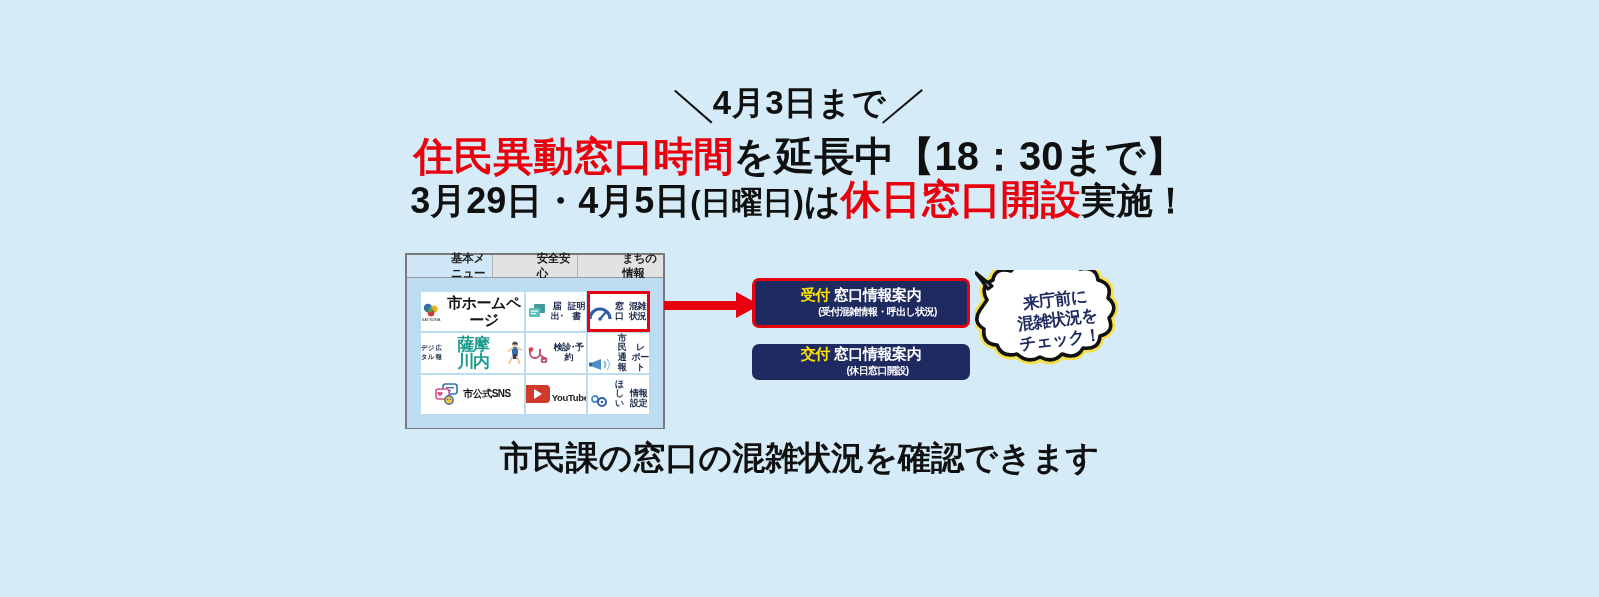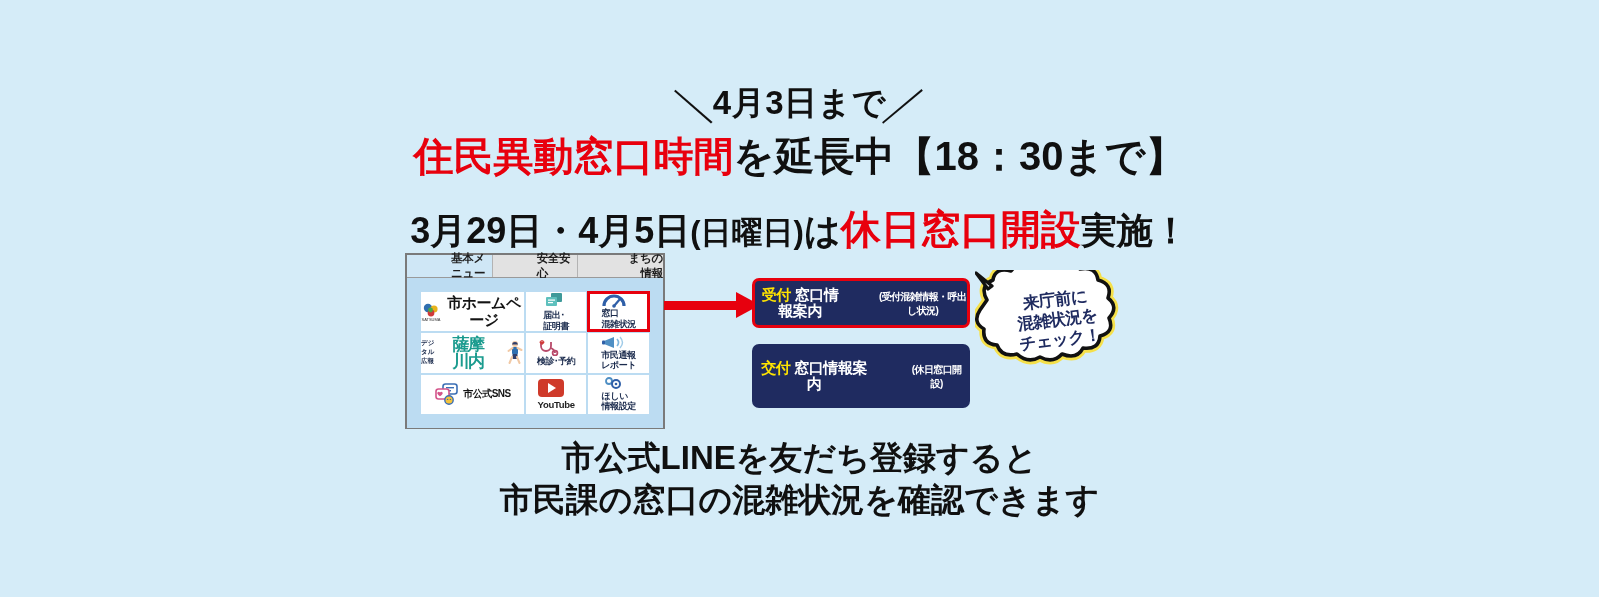--- a/index.html
+++ b/index.html
@@ -19,81 +19,81 @@
   }
   .slash{font-weight:300;font-size:38px;display:inline-block;vertical-align:-2px;}
   .slash.l{transform:skewX(18deg) scaleY(1.05);}
   .slash.r{transform:skewX(-18deg) scaleY(1.05);}
   .line2{
     margin-top:11px;font-size:40px;font-weight:bold;color:#101010;
     line-height:1.08;white-space:nowrap;
   }
   .line2 .red{color:#e8000d;}
   .line3{
-    margin-top:30px;font-size:36px;font-weight:bold;color:#101010;
+    margin-top:0;font-size:36px;font-weight:bold;color:#101010;
     line-height:1.08;white-space:nowrap;
   }
   .line3 .red{color:#e8000d;font-size:40px;}
   .line3 .small{font-size:31px;}
 
   
   .mid{position:absolute;left:0;right:0;top:248px;height:185px;}
 
   
   .richmenu{
     position:absolute;left:405px;top:5px;width:260px;height:176px;
     background:#ffffff;border:2px solid #7a7a7a;box-sizing:border-box;
   }
   .rm-tabs{display:flex;height:22px;border-bottom:1px solid #9a9a9a;}
   .rm-tab{
     flex:1;display:flex;align-items:center;justify-content:center;
     font-size:11.5px;font-weight:bold;color:#1d1d1d;
     background:#e2e2e2;border-right:1px solid #b3b3b3;letter-spacing:-.3px;padding-left:44px;
   }
-  .rm-tab:last-child{border-right:none;text-align:right;}
+  .rm-tab:last-child{border-right:none;}
   .rm-tab.active{background:#cfe7f6;}
   .rm-grid{
     position:relative;height:150px;
     display:grid;grid-template-columns:1.70fr 1fr 1fr;grid-template-rows:1fr 1fr 1fr;
     background:#bcdcf2;gap:2px;padding:14px;box-sizing:border-box;
   }
   .cell{
     background:#fff;display:flex;align-items:center;justify-content:center;
     gap:3px;position:relative;overflow:hidden;
   }
   .cell .lbl{
     font-size:9px;font-weight:bold;color:#1b2b4d;line-height:1.08;
     text-align:center;letter-spacing:-.4px;
   }
   .cell .lbl.big{font-size:15px;color:#141414;letter-spacing:-.5px;}
   .cell .lbl.sns{font-size:10px;}
   .ico{flex:none;display:block;}
-  .stack{display:flex;flex-direction:column;align-items:flex-start;justify-content:center;gap:1px;}
+  .stack{display:flex;flex-direction:row;align-items:flex-end;justify-content:center;gap:1px;}
   .cell.hl{outline:3px solid #e7000e;outline-offset:-2px;z-index:3;}
   .yt-box{width:26px;height:18px;background:#cf3a2a;border-radius:4px;display:flex;align-items:center;justify-content:center;}
   .yt-tri{width:0;height:0;border-left:8px solid #fff;border-top:5px solid transparent;border-bottom:5px solid transparent;margin-left:2px;}
   .yt-cap{font-size:9.5px;font-weight:bold;color:#222;letter-spacing:-.3px;}
   .satsuma{display:flex;align-items:center;gap:15px;}
   .satsuma .dig{font-size:6.5px;font-weight:bold;color:#1b2b4d;}
   .satsuma .nm{font-size:17px;font-weight:bold;color:#1a9b8e;letter-spacing:-1.5px;line-height:1;}
 
   
   .arrow{position:absolute;left:664px;top:48px;width:96px;height:18px;}
   .arrow .shaft{position:absolute;left:0;top:5px;width:74px;height:9px;background:#e7000e;}
   .arrow .head{position:absolute;left:72px;top:-4px;width:0;height:0;
     border-left:24px solid #e7000e;border-top:13px solid transparent;border-bottom:13px solid transparent;}
 
   
   .btn{
     position:absolute;left:752px;width:218px;border-radius:7px;
     background:#1f2b60;color:#fff;text-align:center;box-sizing:border-box;
-    display:flex;flex-direction:row;align-items:center;justify-content:center;
+    display:flex;flex-direction:column;align-items:center;justify-content:center;
   }
   .btn.b1{top:30px;height:50px;border:3px solid #e7000e;}
-  .btn.b2{top:96px;height:64px;border:3px solid #1f2b60;}
+  .btn.b2{top:96px;height:36px;border:3px solid #1f2b60;}
   .btn .t1{font-size:15px;font-weight:bold;letter-spacing:-.4px;line-height:1.1;}
   .btn .t1 .yl{color:#ffe400;}
   .btn .t2{font-size:10px;font-weight:bold;letter-spacing:-.6px;margin-top:2px;margin-left:33px;}
 
   
   .bubble{position:absolute;left:975px;top:22px;width:165px;height:98px;}
   .bubble svg{position:absolute;left:0;top:0;}
   .bubble .btxt{
     position:absolute;left:0;top:0;width:165px;height:98px;
     display:flex;flex-direction:column;align-items:center;justify-content:center;
@@ -289,17 +289,16 @@
       <div class="btxt">
         <span>来庁前に</span>
         <span>混雑状況を</span>
         <span>チェック！</span>
       </div>
     </div>
 
   </div>
 
   <div class="bottom">
-    <div>市公式LINEを友だち登録すると</div>
     <div>市民課の窓口の混雑状況を確認できます</div>
   </div>
 
 </div>
 
 </body></html>

